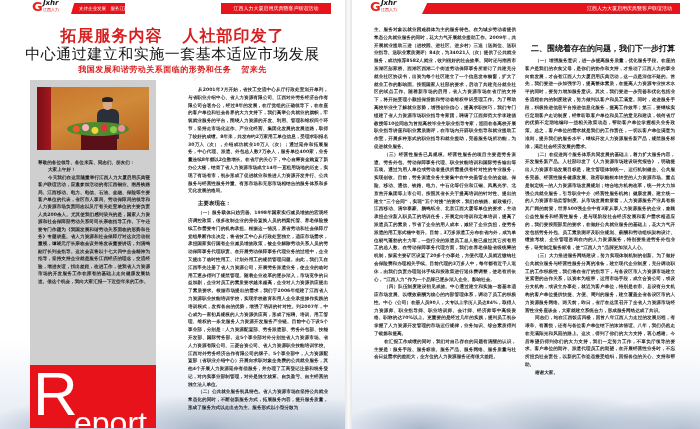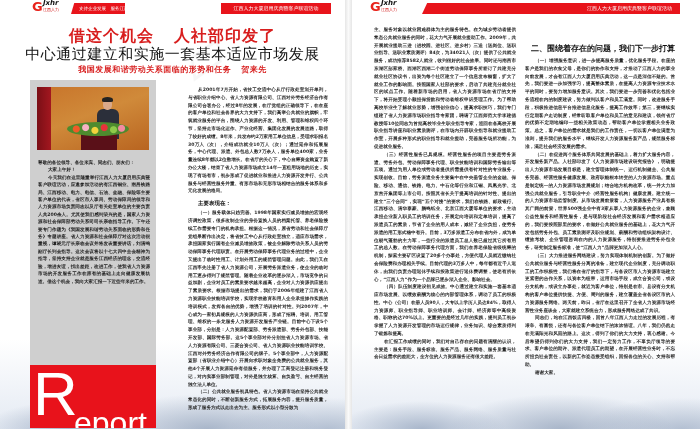--- a/index.html
+++ b/index.html
@@ -107,21 +107,21 @@
       <span class="brand">Jxhr</span>
       <span class="brand-sub">江西人力</span>
     </div>
     <div class="red-strip left-seg">
       <div class="strip-text pad">支持企业发展　服务江西经济</div>
     </div>
     <div class="strip-right-text">江西人力大厦启用庆典暨客户联谊活动</div>
   </div>
 
   <div class="title1">
-    <span>借这个机会</span><span>人社部印发了</span>
+    <span>拓展服务内容</span><span>人社部印发了</span>
   </div>
   <div class="title2">中心通过建立和实施一套基本适应市场发展</div>
   <div class="title3">
     <span>我国发展和谐劳动关系面临的形势和任务</span><span>贺来先</span>
   </div>
 
   <div class="sidebar">
     <div class="photo">
       <div class="curtain"></div>
       <div class="man-body"></div>

